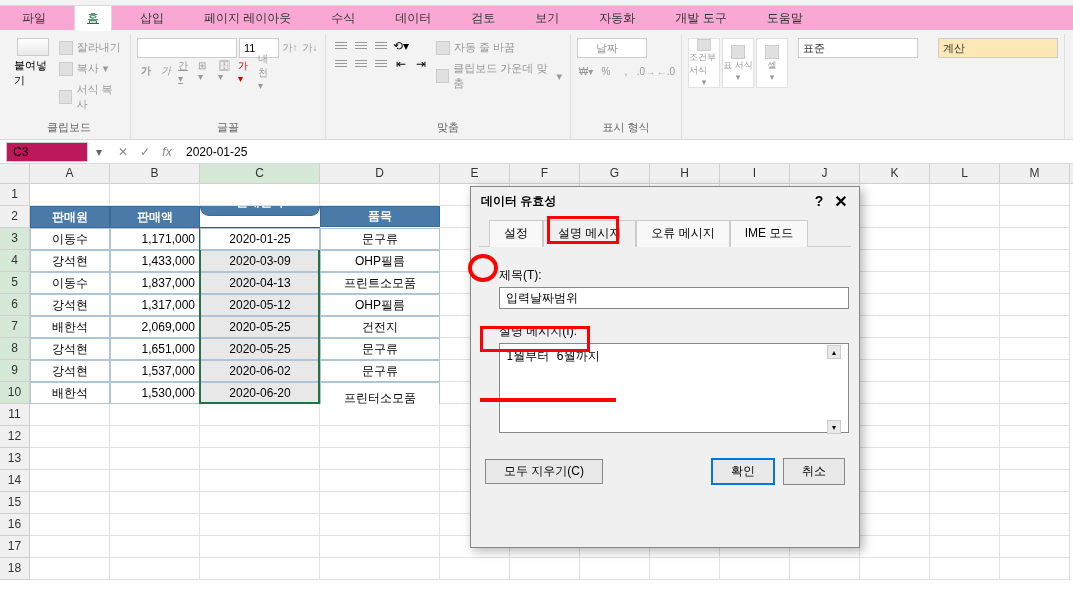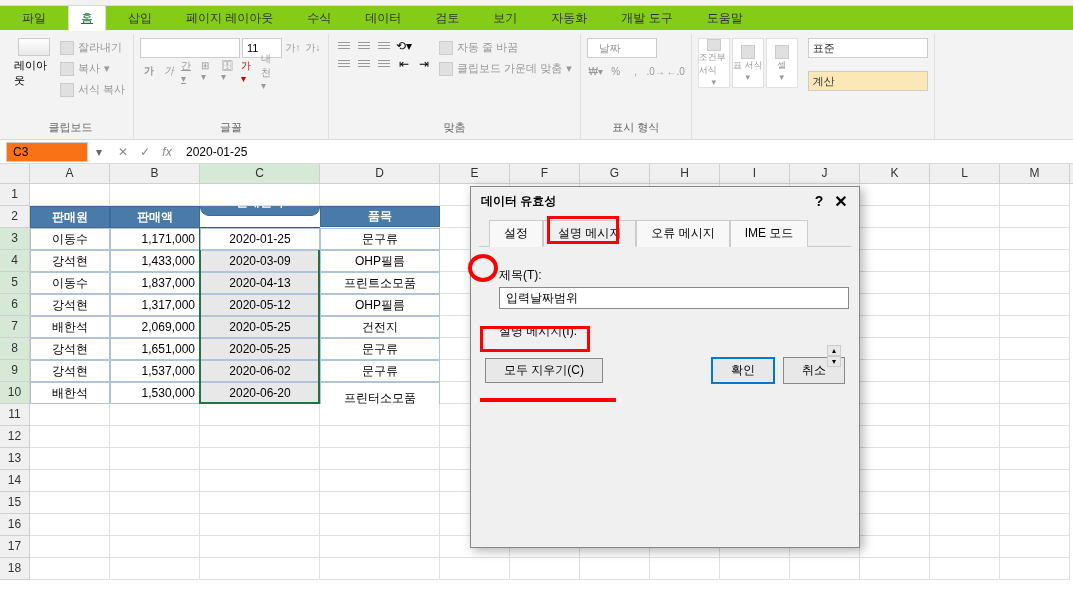--- a/index.html
+++ b/index.html
@@ -2,21 +2,21 @@
 <html><head>
   <meta charset="utf-8">
   <style>
     * { margin: 0; padding: 0; box-sizing: border-box; }
     body { font-family: "Malgun Gothic", "Segoe UI", sans-serif; font-size: 12px; background: #fff; overflow: hidden; width: 1073px; height: 602px; position: relative; }
     
     
     .titlebar { height: 6px; background: #f3f3f3; border-bottom: 1px solid #d9d9d9; }
     
     
-    .menubar { height: 24px; background: #84cc16; display: flex; align-items: center; padding-left: 10px; gap: 10px; }
+    .menubar { height: 24px; background: #f9a8d4; display: flex; align-items: center; padding-left: 10px; gap: 16px; }
     .menu-tab { padding: 4px 12px; font-size: 12px; color: #333; cursor: pointer; }
     .menu-tab.active { background: #fff; border: 1px solid #d9d9d9; border-bottom: none; color: #217346; }
     .menu-tab.home { text-decoration: underline; }
     
     
     .ribbon { height: 110px; background: #f3f3f3; border-bottom: 1px solid #d9d9d9; display: flex; padding: 4px 8px 0 8px; }
     .ribbon-group { display: flex; flex-direction: column; padding: 0 6px; border-right: 1px solid #e0e0e0; }
     .ribbon-group-content { flex: 1; display: flex; align-items: flex-start; gap: 4px; padding-top: 4px; }
     .ribbon-group-label { text-align: center; font-size: 11px; color: #666; padding: 2px 0 4px 0; }
     .ribbon-btn-large { width: 40px; height: 50px; display: flex; flex-direction: column; align-items: center; gap: 2px; }
@@ -25,28 +25,28 @@
     .ribbon-small-item { display: flex; align-items: center; gap: 4px; font-size: 11px; color: #999; padding: 2px; }
     .ribbon-small-icon { width: 14px; height: 14px; background: #e0e0e0; border: 1px solid #ccc; }
     .font-controls { display: flex; gap: 2px; align-items: center; }
     .font-name { width: 100px; height: 20px; border: 1px solid #ccc; background: #fff; font-size: 11px; padding: 0 4px; }
     .font-size { width: 40px; height: 20px; border: 1px solid #ccc; background: #fff; font-size: 11px; padding: 0 4px; }
     .mini-btn { width: 18px; height: 18px; border: 1px solid transparent; display: flex; align-items: center; justify-content: center; font-size: 10px; color: #999; cursor: pointer; }
     .align-grid { display: flex; flex-direction: column; gap: 2px; }
     .align-row { display: flex; gap: 2px; }
     .align-btn { width: 18px; height: 16px; border: 1px solid transparent; cursor: pointer; display: flex; align-items: center; justify-content: center; }
     .align-btn span { display: block; width: 12px; height: 8px; background: repeating-linear-gradient(#999 0, #999 1px, transparent 1px, transparent 3px); }
-    .number-input { width: 70px; height: 20px; border: 1px solid #ccc; background: #fff; font-size: 11px; padding: 0 11px; color: #999; }
+    .number-input { width: 70px; height: 20px; border: 1px solid #ccc; background: #fff; font-size: 11px; padding: 0 18px; color: #999; }
     .styles-box { display: flex; gap: 2px; }
     .style-btn { width: 32px; height: 50px; border: 1px solid #e0e0e0; background: #fff; display: flex; flex-direction: column; align-items: center; justify-content: center; font-size: 9px; color: #999; }
     .fmt-preview { width: 120px; height: 20px; border: 1px solid #ccc; background: #fff; padding: 0 4px; font-size: 11px; color: #333; display: flex; align-items: center; }
     
     
     .formula-row { height: 24px; display: flex; align-items: center; border-bottom: 1px solid #d9d9d9; }
-    .name-box { width: 82px; height: 20px; border: 1px solid #ccc; margin: 0 4px 0 6px; padding: 0 6px; font-size: 12px; background: #f97316; display: flex; align-items: center; }
+    .name-box { width: 82px; height: 20px; border: 1px solid #ccc; margin: 0 4px 0 6px; padding: 0 6px; font-size: 12px; background: #be185d; display: flex; align-items: center; }
     .name-box-arrow { width: 14px; height: 20px; display: flex; align-items: center; justify-content: center; color: #666; cursor: pointer; margin-right: 6px; }
     .fb-btn { width: 22px; height: 20px; display: flex; align-items: center; justify-content: center; color: #888; cursor: pointer; }
     .formula-input { flex: 1; height: 20px; border: none; padding: 0 8px; font-size: 12px; }
     
     
     .grid-area { position: relative; height: 440px; overflow: hidden; }
     .col-headers { display: flex; height: 20px; background: #f0f0f0; border-bottom: 1px solid #d0d0d0; }
     .corner { width: 30px; border-right: 1px solid #d0d0d0; background: #f0f0f0; }
     .col-header { border-right: 1px solid #d0d0d0; text-align: center; font-size: 12px; line-height: 19px; color: #333; background: #f0f0f0; cursor: pointer; }
     .col-header.sel { background: #d6e9d6; }
@@ -107,21 +107,21 @@
   <div class="menu-tab">자동화</div>
   <div class="menu-tab">개발 도구</div>
   <div class="menu-tab">도움말</div>
 </div>
 
 <div class="ribbon">
   <div class="ribbon-group">
     <div class="ribbon-group-content">
       <div class="ribbon-btn-large">
         <div class="icon"></div>
-        <span style="font-size:11px">레이아웃</span>
+        <span style="font-size:11px">붙여넣기</span>
       </div>
       <div class="ribbon-small-row">
         <div class="ribbon-small-item">
             <div class="ribbon-small-icon"></div>
             <span>잘라내기</span>
           </div>
         <div class="ribbon-small-item"><div class="ribbon-small-icon"></div><span>복사</span> ▾</div>
         <div class="ribbon-small-item">
             <div class="ribbon-small-icon"></div>
             <span>서식 복사</span>
@@ -206,21 +206,21 @@
     <div class="ribbon-group-label">표시 형식</div>
   </div>
 
   <div class="ribbon-group">
     <div class="ribbon-group-content">
       <div class="styles-box">
         <div class="style-btn"><div class="ribbon-small-icon"></div><span>조건부 서식</span>▾</div>
         <div class="style-btn"><div class="ribbon-small-icon"></div><span>표 서식</span>▾</div>
         <div class="style-btn"><div class="ribbon-small-icon"></div><span>셀</span>▾</div>
       </div>
-      <div style="display:flex;flex-direction:column;gap:13px;margin-left:6px">
+      <div style="display:flex;flex-direction:row;gap:20px;margin-left:6px">
         <div class="fmt-preview">표준</div>
         <div class="fmt-preview" style="background:#fce8b6">계산</div>
       </div>
     </div>
     <div class="ribbon-group-label"></div>
   </div>
 </div>
 
 <div class="formula-row">
   <div class="name-box">C3</div>
@@ -524,20 +524,21 @@
     <div class="dtab">설정</div>
     <div class="dtab active">설명 메시지</div>
     <div class="dtab">오류 메시지</div>
     <div class="dtab">IME 모드</div>
   </div>
   <div class="dialog-body">
     <div class="field-label">제목(T):</div>
     <input class="text-input" value="입력날짜범위" style="">
     <div class="field-label">설명 메시지(I):</div>
     <div class="ta-wrap">
+      <textarea class="textarea-input" style="">1월부터 6월까지</textarea>
       <div class="ta-arrows">
         <div class="ta-arrow">▴</div>
         <div class="ta-arrow">▾</div>
       </div>
     </div>
   </div>
   <div class="dialog-footer">
     <button class="dlg-btn">모두 지우기(C)</button>
     <div class="footer-right">
       <button class="dlg-btn primary">확인</button>

